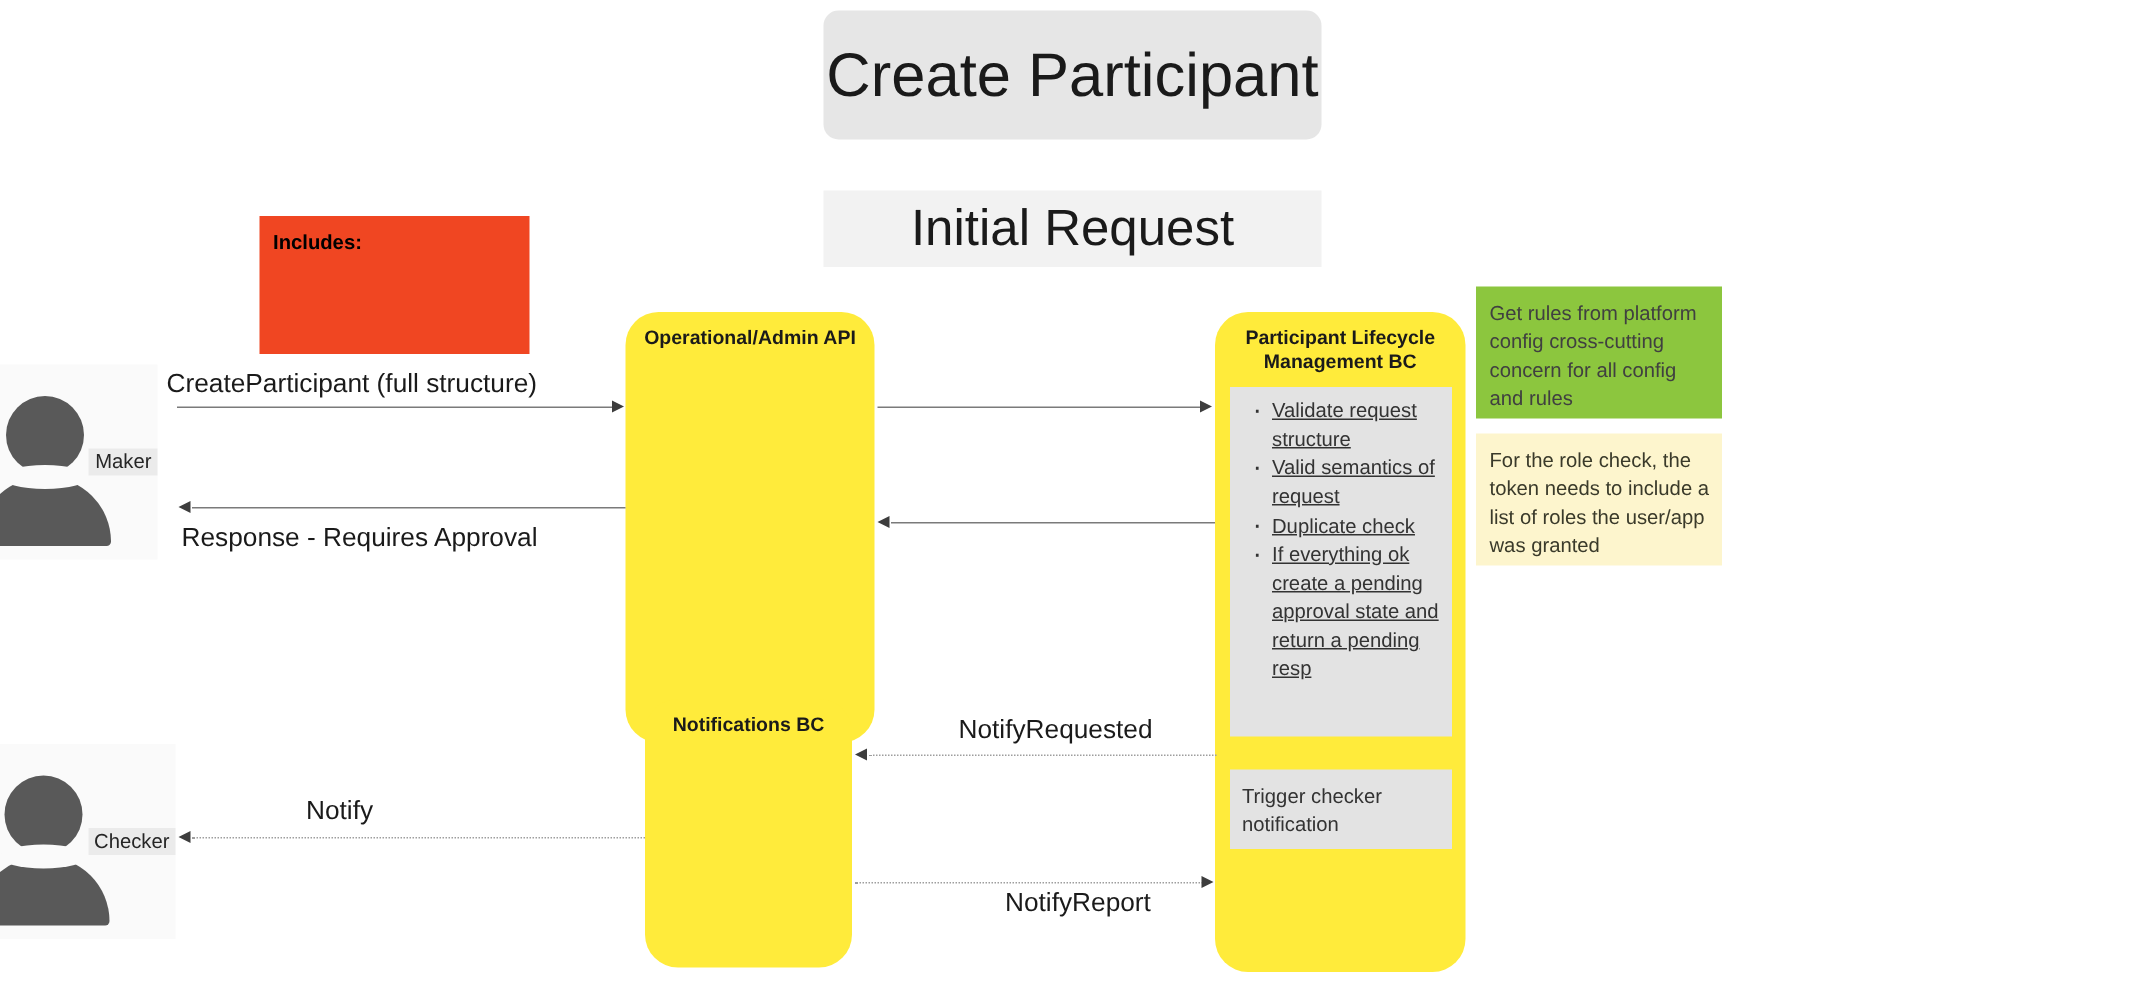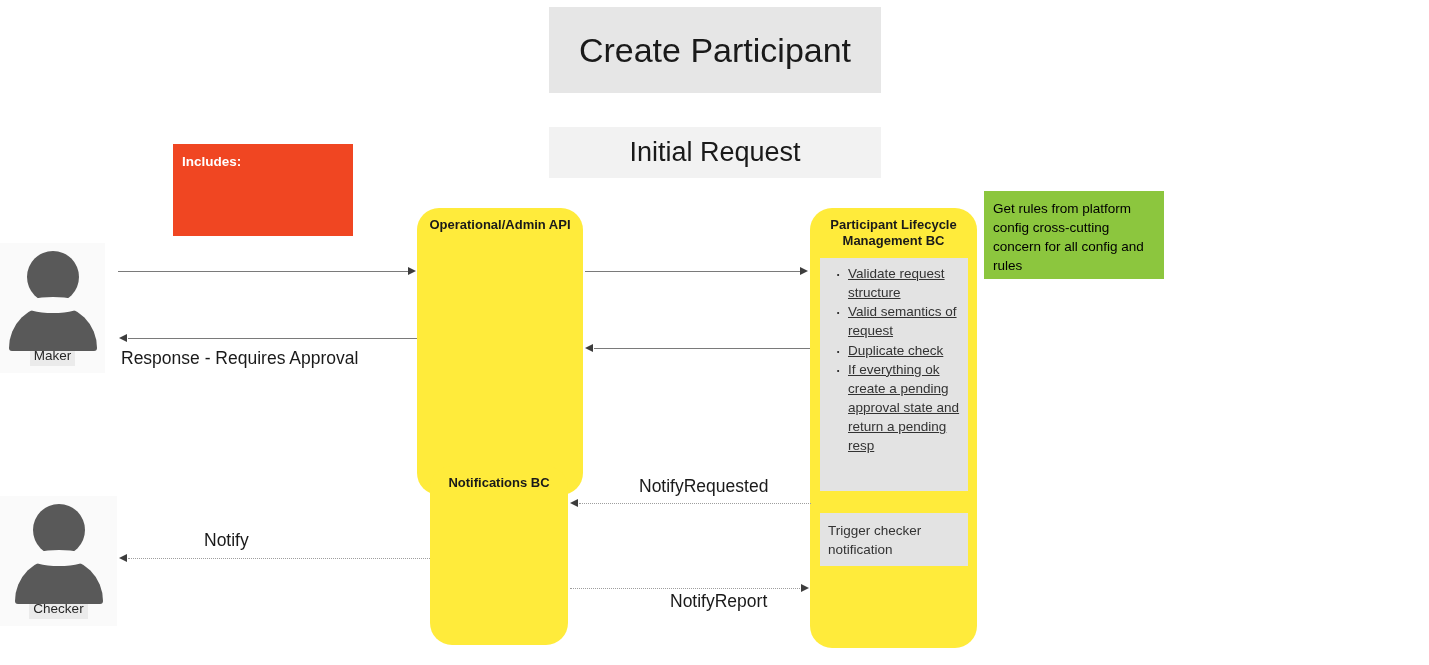--- a/index.html
+++ b/index.html
@@ -25,34 +25,35 @@
     display: flex;
     align-items: center;
     justify-content: center;
     color: #1a1a1a;
     font-weight: 400;
     text-align: center;
   }
   #title-main {
     left: 549px; top: 7px; width: 332px; height: 86px;
     background: #e6e6e6;
-    font-size: 34px;
+    font-size: 41px;
+    border-radius: 10px;
   }
   #title-sub {
     left: 549px; top: 127px; width: 332px; height: 51px;
     background: #f2f2f2;
-    font-size: 27px;
+    font-size: 34px;
   }
 
   
   .actor {
     position: absolute;
     background: #fafafa;
     display: flex;
-    flex-direction: column;
+    flex-direction: row;
     align-items: center;
     justify-content: flex-start;
   }
   #actor-maker  { left: 0px; top: 243px; width: 105px; height: 130px; }
   #actor-checker{ left: 0px; top: 496px; width: 117px; height: 130px; }
   .actor-figure {
     position: relative;
     width: 92px;
     height: 98px;
     margin-top: 6px;
@@ -155,25 +156,25 @@
     font-size: 13.5px;
     line-height: 1.42;
     box-sizing: border-box;
     padding: 8px 8px 6px 9px;
   }
   #note-red {
     left: 173px; top: 144px; width: 180px; height: 92px;
     background: #f04622;
     color: #ffffff;
   }
-  #note-red b { color: #ffffff; }
+  #note-red b { color: #000000; }
   #note-green {
-    left: 984px; top: 191px; width: 180px; height: 88px;
+    left: 984px; top: 191px; width: 164px; height: 88px;
     background: #8cc63e;
-    color: #000000;
+    color: #404040;
   }
   #note-yellow {
     left: 984px; top: 289px; width: 164px; height: 88px;
     background: #fdf5cd;
     color: #3a3a2a;
   }
 
   
   .conn {
     position: absolute;
@@ -209,20 +210,21 @@
 
   <div class="title-box" id="title-main">Create Participant</div>
   <div class="title-box" id="title-sub">Initial Request</div>
 
   <div class="note" id="note-red">
     <b>Includes:</b>
   </div>
 
   <div class="note" id="note-green">Get rules from platform config cross-cutting concern for all config and rules</div>
 
+  <div class="note" id="note-yellow">For the role check, the token needs to include a list of roles the user/app was granted</div>
 
   <div class="actor" id="actor-maker">
     <div class="actor-figure">
       <div class="actor-head"></div>
       <div class="actor-body"></div>
       <div class="actor-neck"></div>
     </div>
     <div class="actor-label">Maker</div>
   </div>
 
@@ -253,20 +255,21 @@
   </div>
 
   <div class="note-gray" id="plm-trigger">Trigger checker notification</div>
 
   <div class="lifeline" id="box-notif">
     <div class="lifeline-title">Notifications BC</div>
   </div>
 
   <div class="conn" style="left:118px; top:271px; width:291px;"></div>
   <div class="arrowhead arrow-right" style="left:408px; top:266.5px;"></div>
+  <div class="conn-label" style="left:111px; top:245px;">CreateParticipant (full structure)</div>
 
   <div class="conn" style="left:585px; top:271px; width:216px;"></div>
   <div class="arrowhead arrow-right" style="left:800px; top:266.5px;"></div>
 
   <div class="conn" style="left:594px; top:348px; width:216px;"></div>
   <div class="arrowhead arrow-left" style="left:585px; top:343.5px;"></div>
 
   <div class="conn" style="left:128px; top:338px; width:289px;"></div>
   <div class="arrowhead arrow-left" style="left:119px; top:333.5px;"></div>
   <div class="conn-label" style="left:121px; top:348px;">Response - Requires Approval</div>

